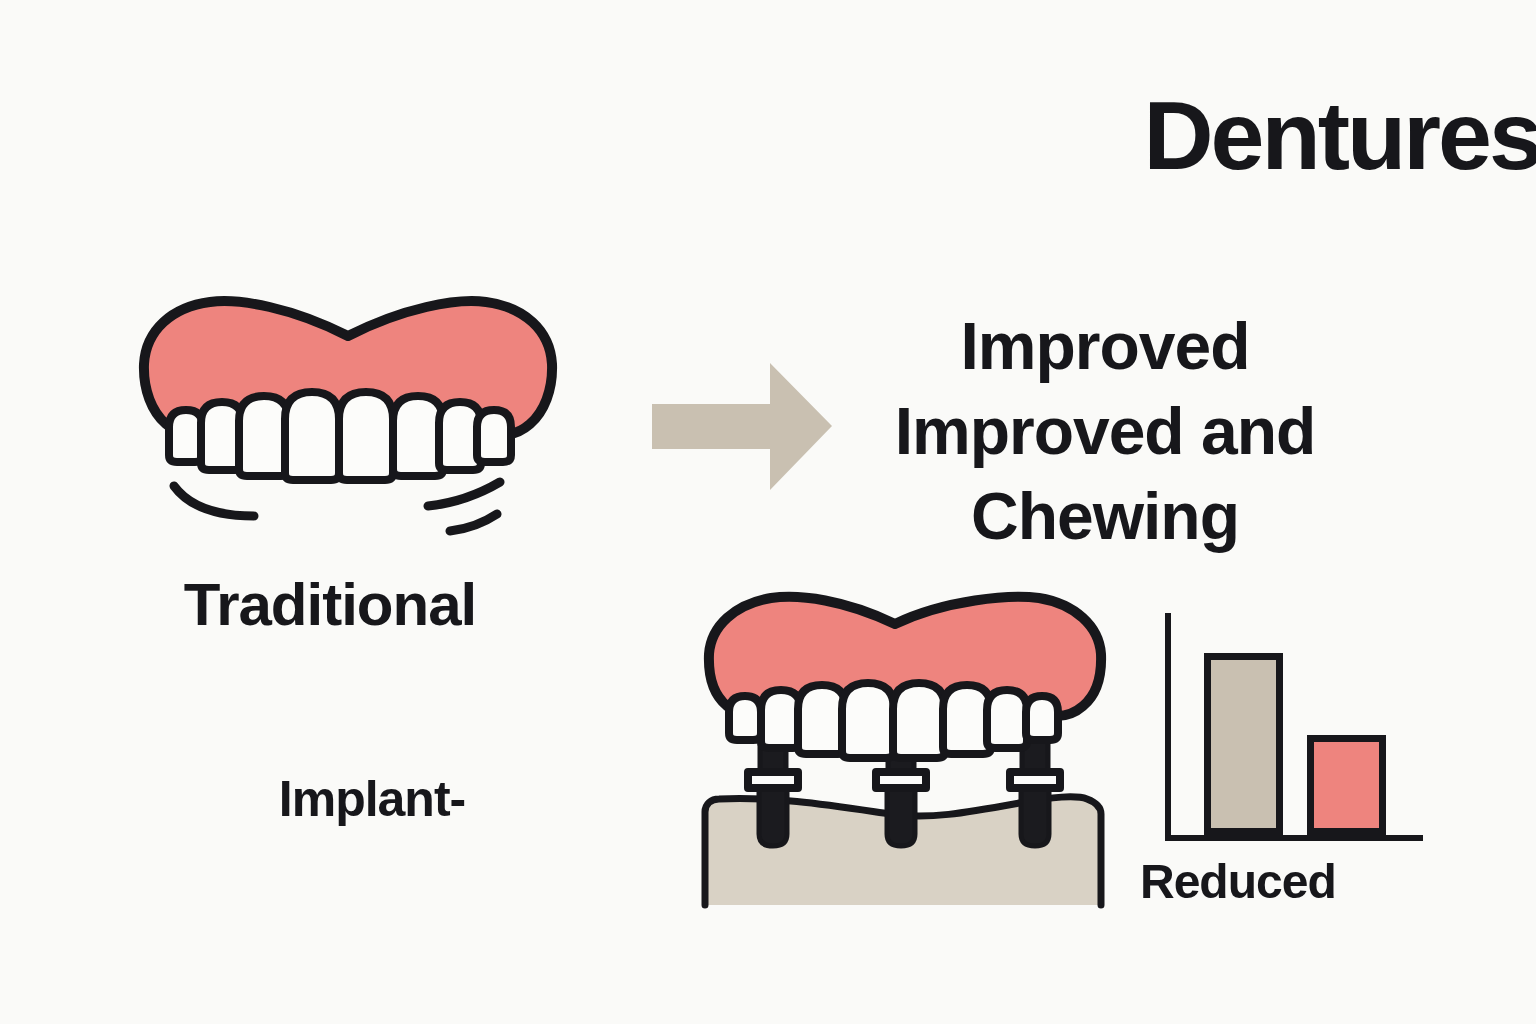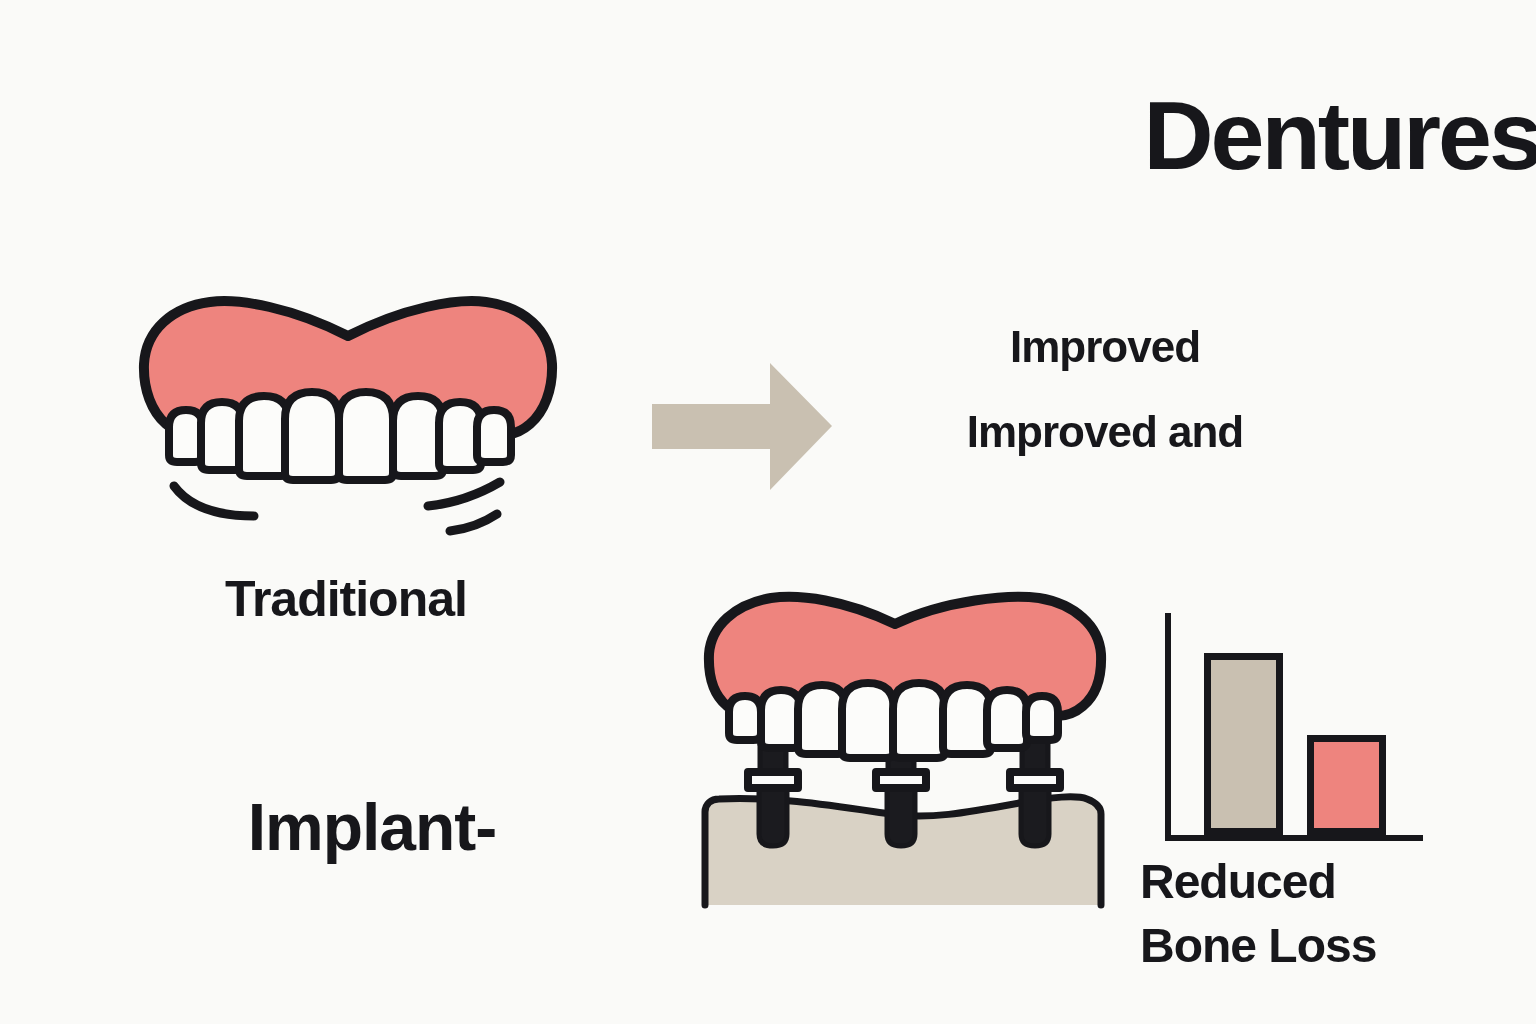--- a/index.html
+++ b/index.html
@@ -26,25 +26,25 @@
   .gum{fill:var(--pink);stroke:var(--ink);stroke-width:10;stroke-linejoin:round;}
   .tooth{fill:var(--tooth);stroke:var(--ink);stroke-width:8;stroke-linejoin:round;}
   .motion path{fill:none;stroke:var(--ink);stroke-width:9;stroke-linecap:round;}
   .bone-fill{fill:var(--bone);}
   .bone-stroke{fill:none;stroke:var(--ink);stroke-width:7;stroke-linecap:round;}
   .post{fill:var(--post);stroke:var(--ink);stroke-width:5;stroke-linejoin:round;}
   .collar{fill:var(--tooth);stroke:var(--ink);stroke-width:8;stroke-linejoin:round;}
   .arrow-svg{position:absolute;left:652px;top:363px;width:180px;height:127px;}
   .arrow-svg polygon{fill:var(--tan);}
   .label{position:absolute;font-weight:700;text-align:center;letter-spacing:-1px;}
-  .trad-label{left:126px;top:570px;width:440px;font-size:50px;}
-  .implant-label{left:148px;top:784px;width:448px;font-size:66px;line-height:87px;}
+  .trad-label{left:110px;top:570px;width:440px;font-size:60px;}
+  .implant-label{left:148px;top:756px;width:448px;font-size:50px;line-height:87px;}
   .benefit{
     position:absolute;left:875px;top:304px;width:460px;
-    font-size:44px;font-weight:700;text-align:center;line-height:85px;letter-spacing:-1px;
+    font-size:66px;font-weight:700;text-align:center;line-height:85px;letter-spacing:-1px;
   }
   .chart{
     position:absolute;left:1165px;top:613px;width:252px;height:222px;
     border-left:6px solid var(--ink);border-bottom:6px solid var(--ink);
   }
   .bar{
     position:absolute;bottom:0;width:79px;box-sizing:border-box;
     border:7px solid var(--ink);
   }
   .bar-0{left:33px;}
@@ -84,20 +84,21 @@
     <span>Traditional</span>
   </div>
 
   <svg class="arrow-svg" viewBox="0 0 180 127">
     <polygon points="0,41 118,41 118,0 180,63 118,127 118,86 0,86"></polygon>
   </svg>
 
   <div class="benefit">
     <div>Improved</div>
     <div>Improved and</div>
+    <div>Chewing</div>
   </div>
 
   <div class="label implant-label">
     <div>Implant-</div>
   </div>
 
   <svg class="implant-svg" viewBox="0 0 420 330">
     <path class="bone-fill" d="M10,317 L10,224 C10,216 16,211 24,211 C80,208 140,218 195,226 C235,232 275,224 330,214 C355,209 382,207 392,211 C400,214 406,219 406,226 L406,317 Z"></path>
     <path class="bone-stroke" d="M10,317 L10,224 C10,216 16,211 24,211 C80,208 140,218 195,226 C235,232 275,224 330,214 C355,209 382,207 392,211 C400,214 406,219 406,226 L406,317"></path>
     <g id="implant-posts">
@@ -123,16 +124,15 @@
         <path d="M331,145 Q331,152 339,152 L355,152 Q363,152 363,145 L363,124 Q363,108 347,108 Q331,108 331,124 Z" class="tooth"></path>
       </g>
   </svg>
 
   <div class="chart">
     <div class="bar bar-0" style="height: 182px; background: rgb(201, 192, 177);"></div>
     <div class="bar bar-1" style="height: 100px; background: rgb(238, 132, 126);"></div>
   </div>
   <div class="chart-label">
     <div>Reduced</div>
-    <div>Bone Loss</div>
   </div>
 
 </div>
 
 </body></html>

